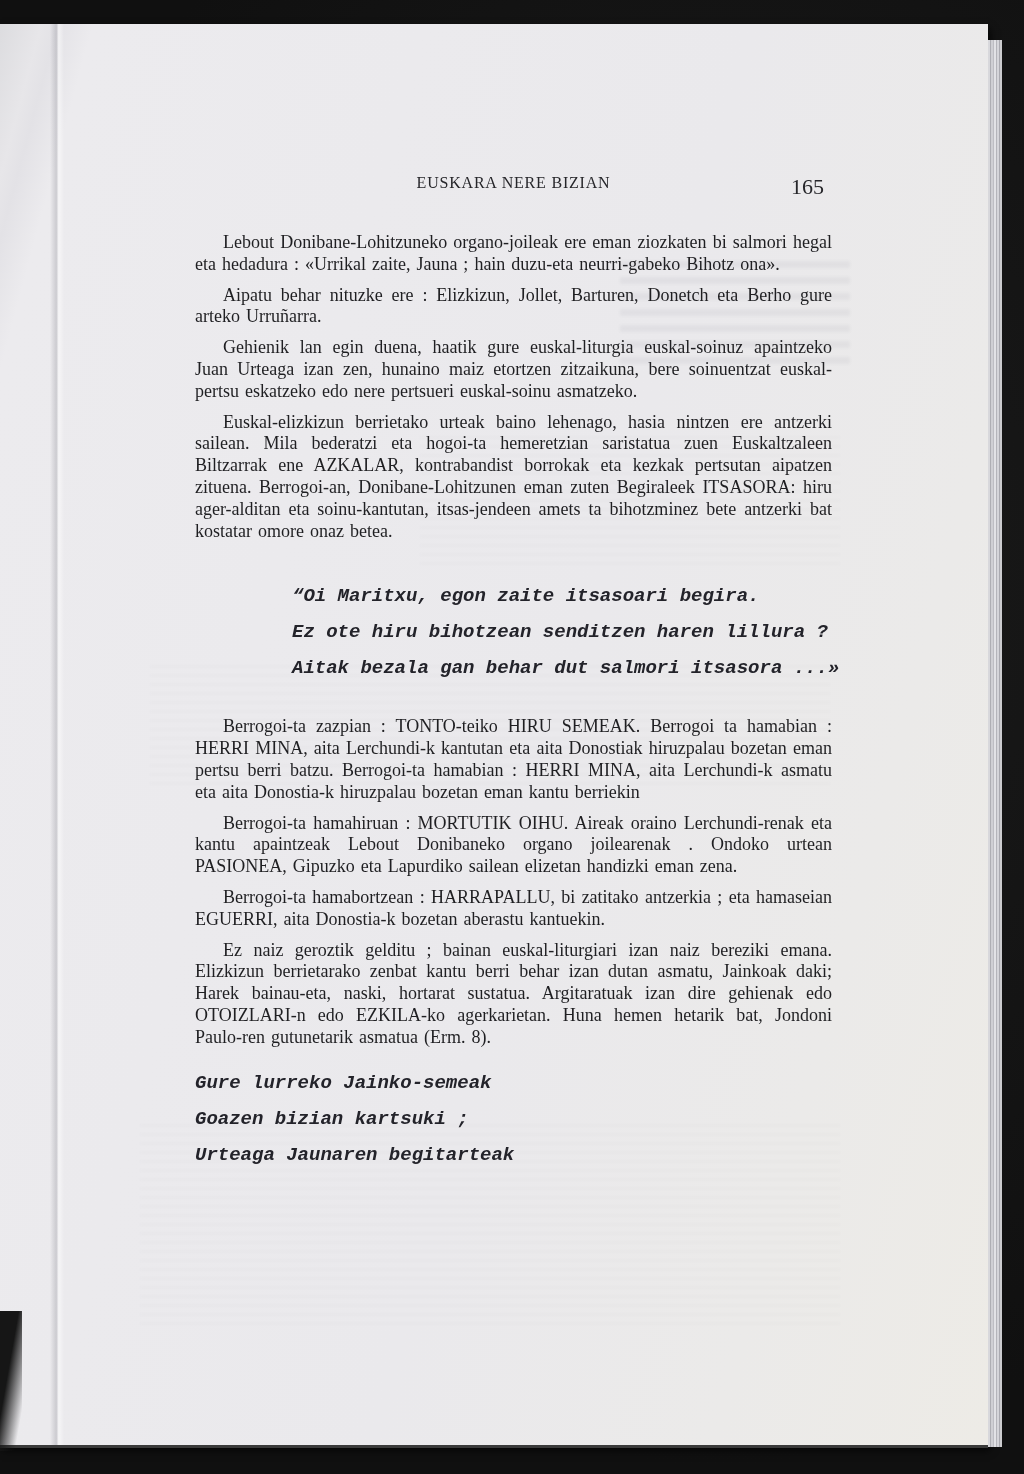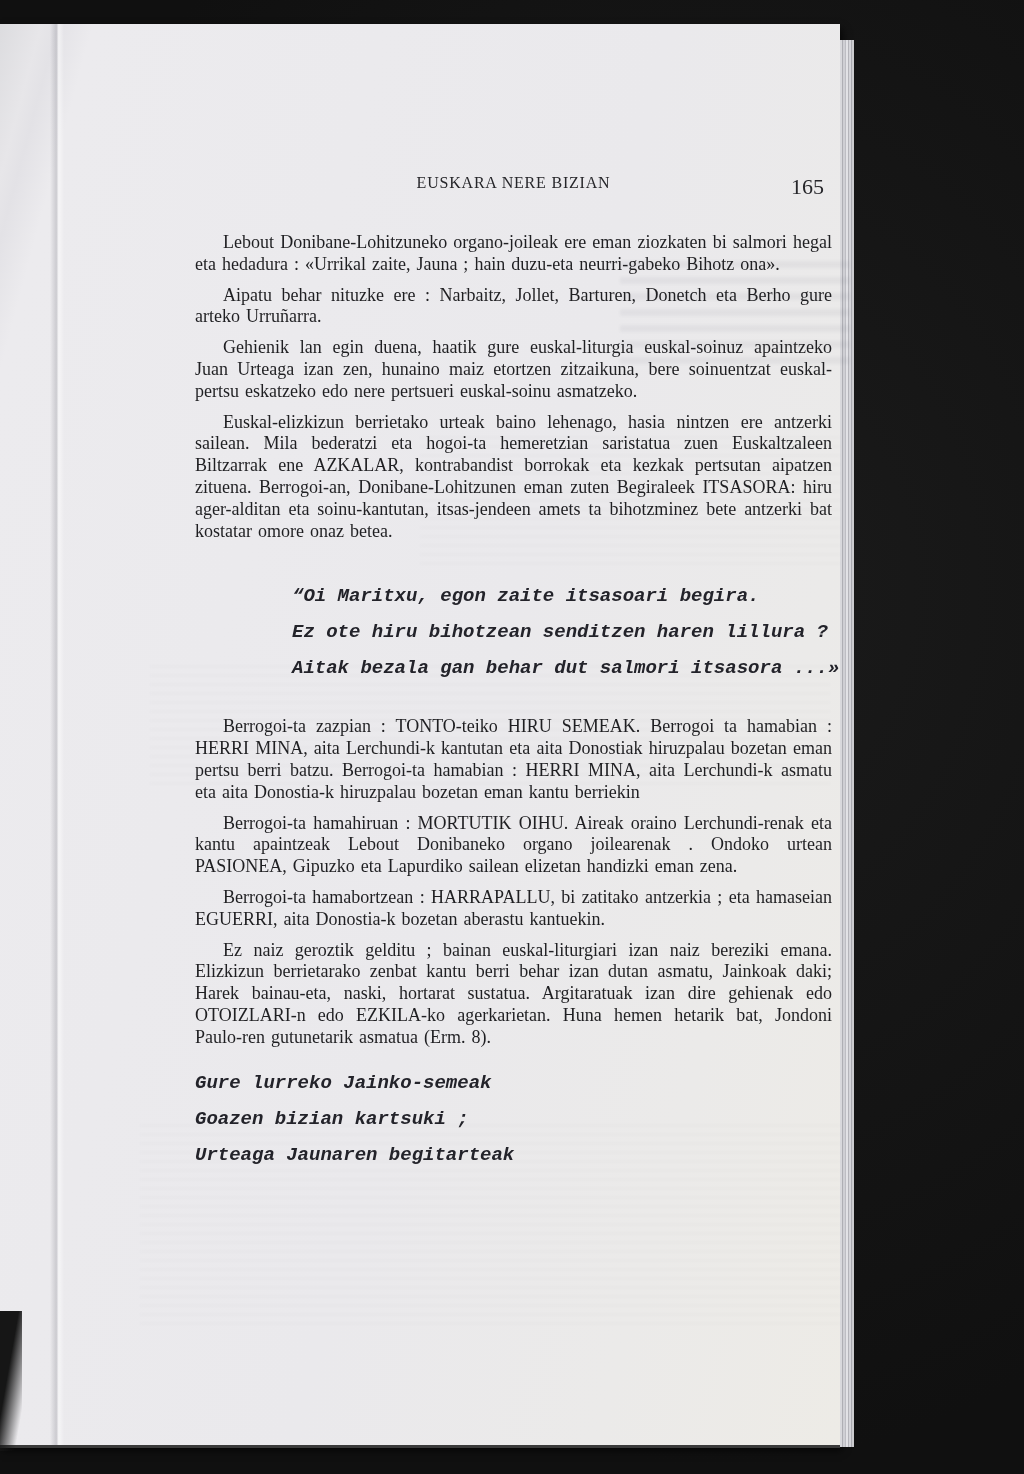--- a/index.html
+++ b/index.html
@@ -12,21 +12,21 @@
   }
   
   .scan-frame{
     position:absolute;inset:0;
     background:
       radial-gradient(ellipse at 70% 40%, #1b1b1b 0%, #101010 70%);
   }
   .book-page{
     position:absolute;
     left:0;top:24px;
-    width:840px;height:1421px;
+    width:988px;height:1421px;
     background:
       linear-gradient(105deg,
         #dcdcdf 0px, #e7e6e9 40px, #e3e2e6 56px, #ecebee 90px,
         #eae9ec 55%, #ebeae9 80%, #edebe6 100%),
       #eaeaec;
     box-shadow: 0 3px 0 #3a3a3a, 2px 5px 8px rgba(0,0,0,.8);
   }
   
   .gutter-crease{
     position:absolute;left:50px;top:0;width:14px;height:100%;
@@ -111,21 +111,21 @@
 
     <div class="content">
 
       <div class="running-head">
         <span>EUSKARA NERE BIZIAN</span>
         <span class="pagenum">165</span>
       </div>
 
       <p class="body-par">Lebout Donibane-Lohitzuneko organo-joileak ere eman ziozkaten bi salmori hegal eta hedadura : «Urrikal zaite, Jauna ; hain duzu-eta neurri-gabeko Bihotz ona».</p>
 
-      <p class="body-par">Aipatu behar nituzke ere : Narbaitz, Jollet, Barturen, Donetch eta Berho gure arteko Urruñarra.</p>
+      <p class="body-par">Aipatu behar nituzke ere : Elizkizun, Jollet, Barturen, Donetch eta Berho gure arteko Urruñarra.</p>
 
       <p class="body-par">Gehienik lan egin duena, haatik gure euskal-liturgia euskal-soinuz apaintzeko Juan Urteaga izan zen, hunaino maiz etortzen zitzaikuna, bere soinuentzat euskal-pertsu eskatzeko edo nere pertsueri euskal-soinu asmatzeko.</p>
 
       <p class="body-par">Euskal-elizkizun berrietako urteak baino lehenago, hasia nintzen ere antzerki sailean. Mila bederatzi eta hogoi-ta hemeretzian saristatua zuen Euskaltzaleen Biltzarrak ene AZKALAR, kontrabandist borrokak eta kezkak pertsutan aipatzen zituena. Berrogoi-an, Donibane-Lohitzunen eman zuten Begiraleek ITSASORA: hiru ager-alditan eta soinu-kantutan, itsas-jendeen amets ta bihotzminez bete antzerki bat kostatar omore onaz betea.</p>
 
       <div class="verse verse-quote">
         <div class="verse-line">“Oi Maritxu, egon zaite itsasoari begira.</div>
         <div class="verse-line">Ez ote hiru bihotzean senditzen haren lillura ?</div>
         <div class="verse-line">Aitak bezala gan behar dut salmori itsasora ...»</div>
       </div>

